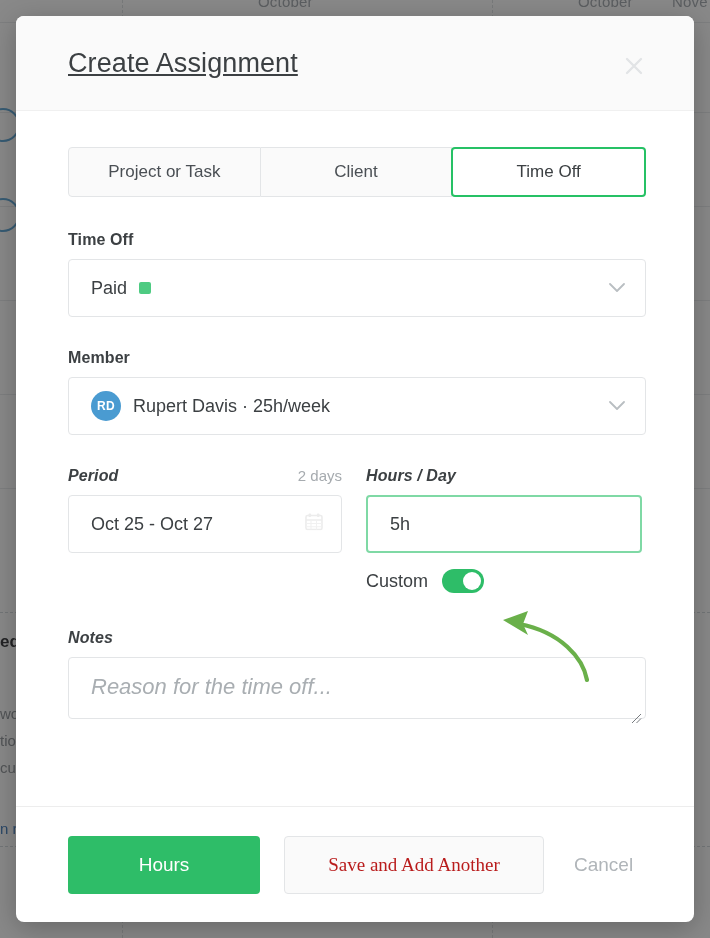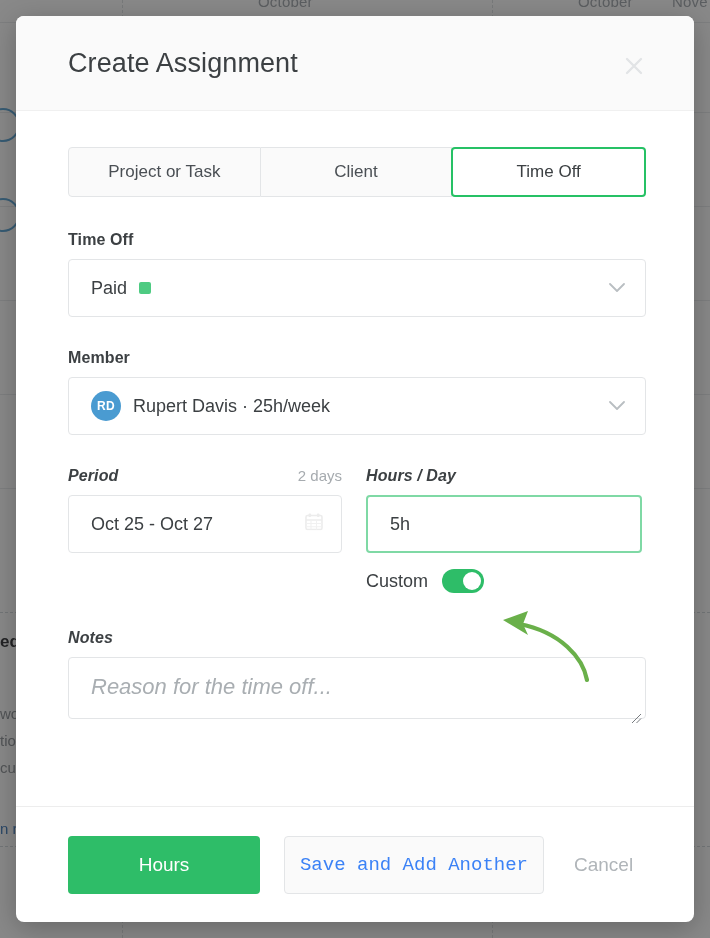--- a/index.html
+++ b/index.html
@@ -73,20 +73,21 @@
     background: #fafafa;
     border-bottom: 1px solid #f0f0f0;
     display: flex; align-items: center;
     padding: 0 36px 0 52px;
     flex: 0 0 auto;
     position: relative;
   }
   .modal-title {
     font-size: 27px; color: #3c4043; font-weight: 400;
     letter-spacing: .1px;
+    text-decoration: underline;
   }
   .modal-close {
     position: absolute; right: 46px; top: 50px;
     width: 28px; height: 28px;
     transform: translateY(-50%);
     cursor: pointer;
     display: flex; align-items: center; justify-content: center;
   }
   .modal-close svg { display: block; }
 
@@ -236,23 +237,23 @@
   }
   .btn-primary {
     height: 58px; min-width: 192px;
     background: #2ebd68; color: #fff;
     border: none; border-radius: 4px;
     font-size: 19px; font-family: inherit;
     cursor: pointer;
   }
   .btn-secondary {
     height: 58px; min-width: 260px;
-    background: #fafafa; color: #3b82f6;
+    background: #fafafa; color: #b91c1c;
     border: 1px solid #e3e5e7; border-radius: 4px;
-    font-size: 19px; font-family: Liberation Mono, monospace;
+    font-size: 19px; font-family: Liberation Serif, serif;
     cursor: pointer;
   }
   .btn-link {
     background: none; border: none;
     color: #b0b5b9; font-size: 19px; font-family: inherit;
     cursor: pointer; padding: 0 6px;
   }
 
   
   #annotation-arrow {

